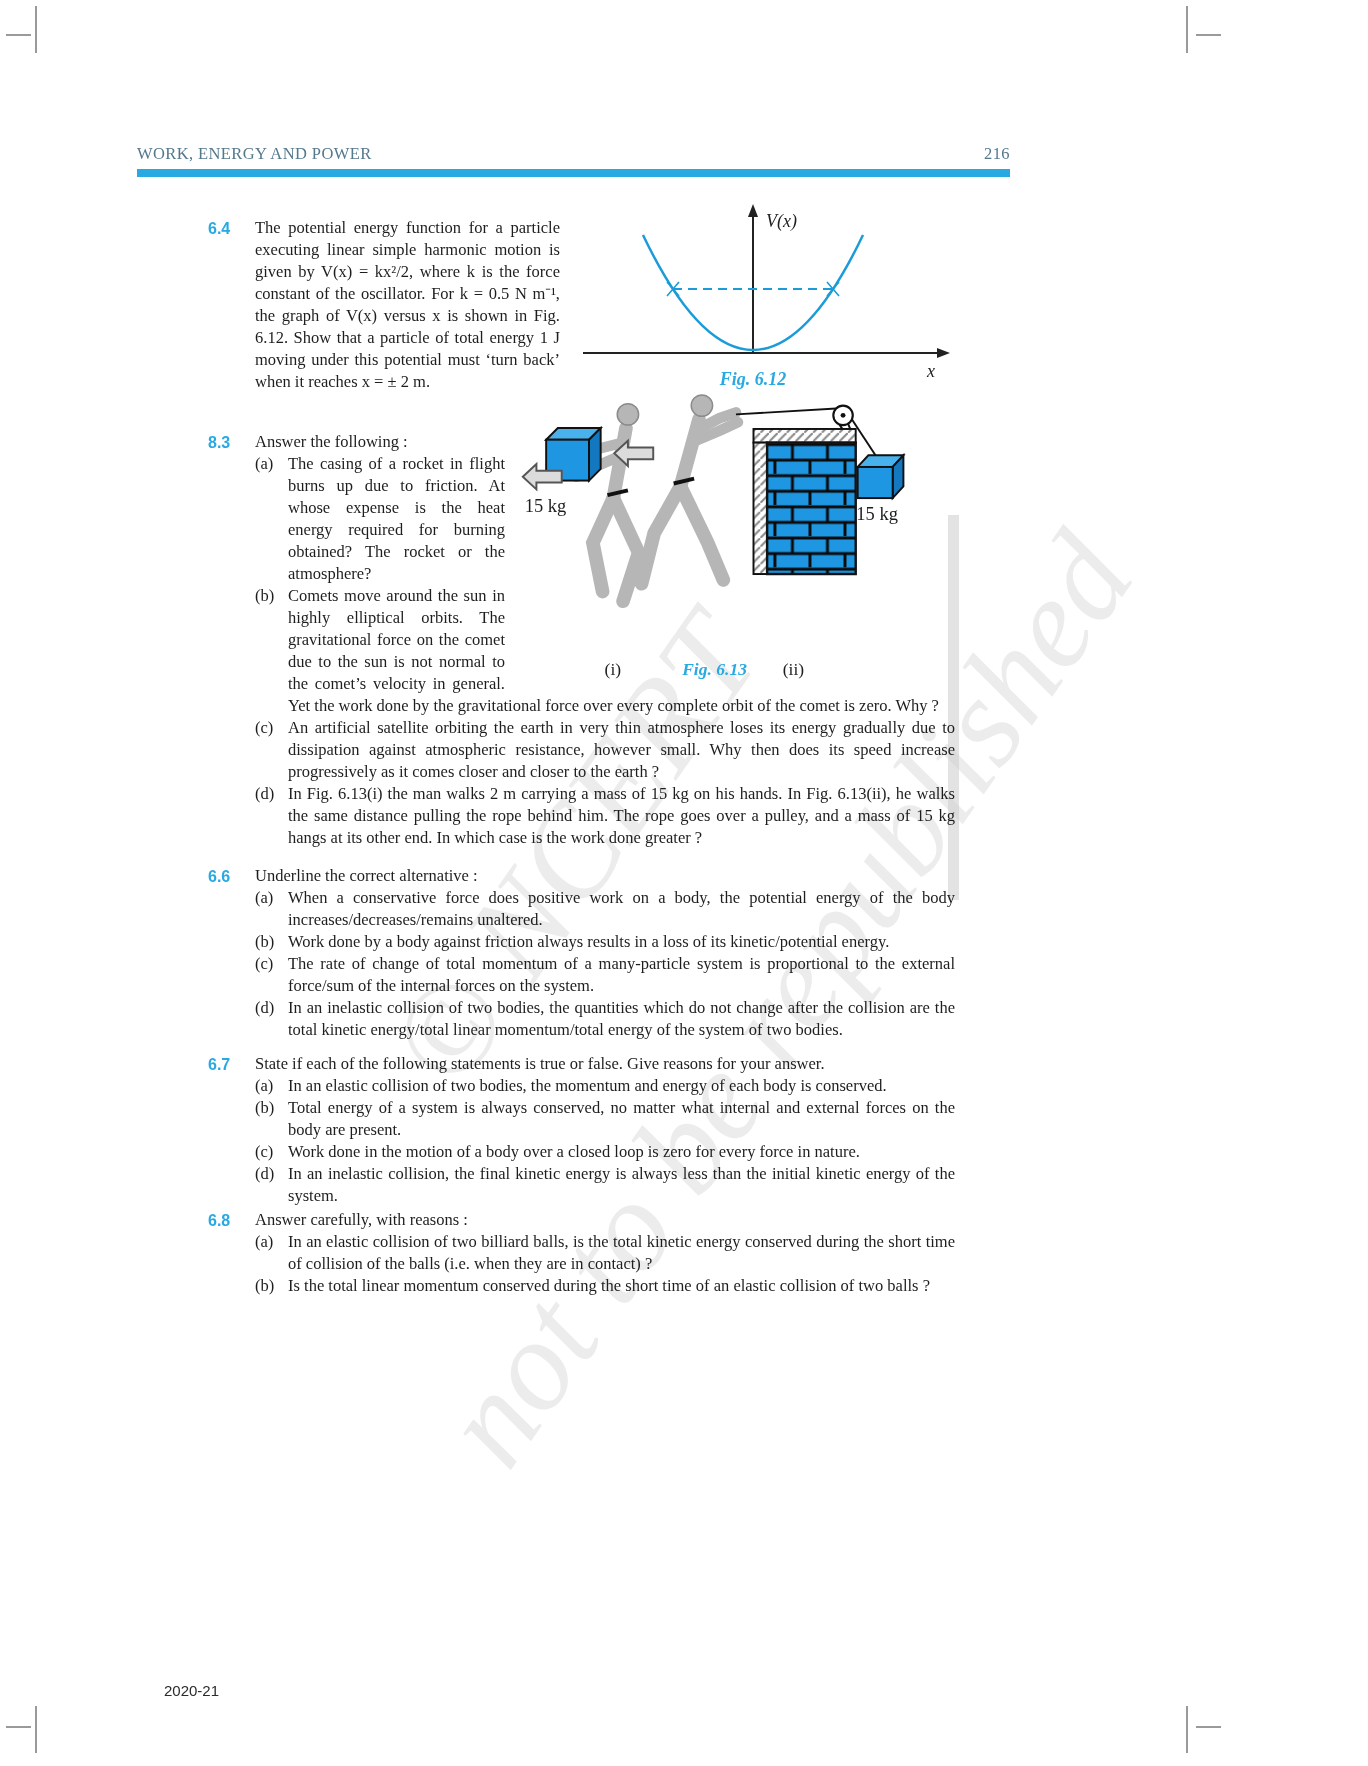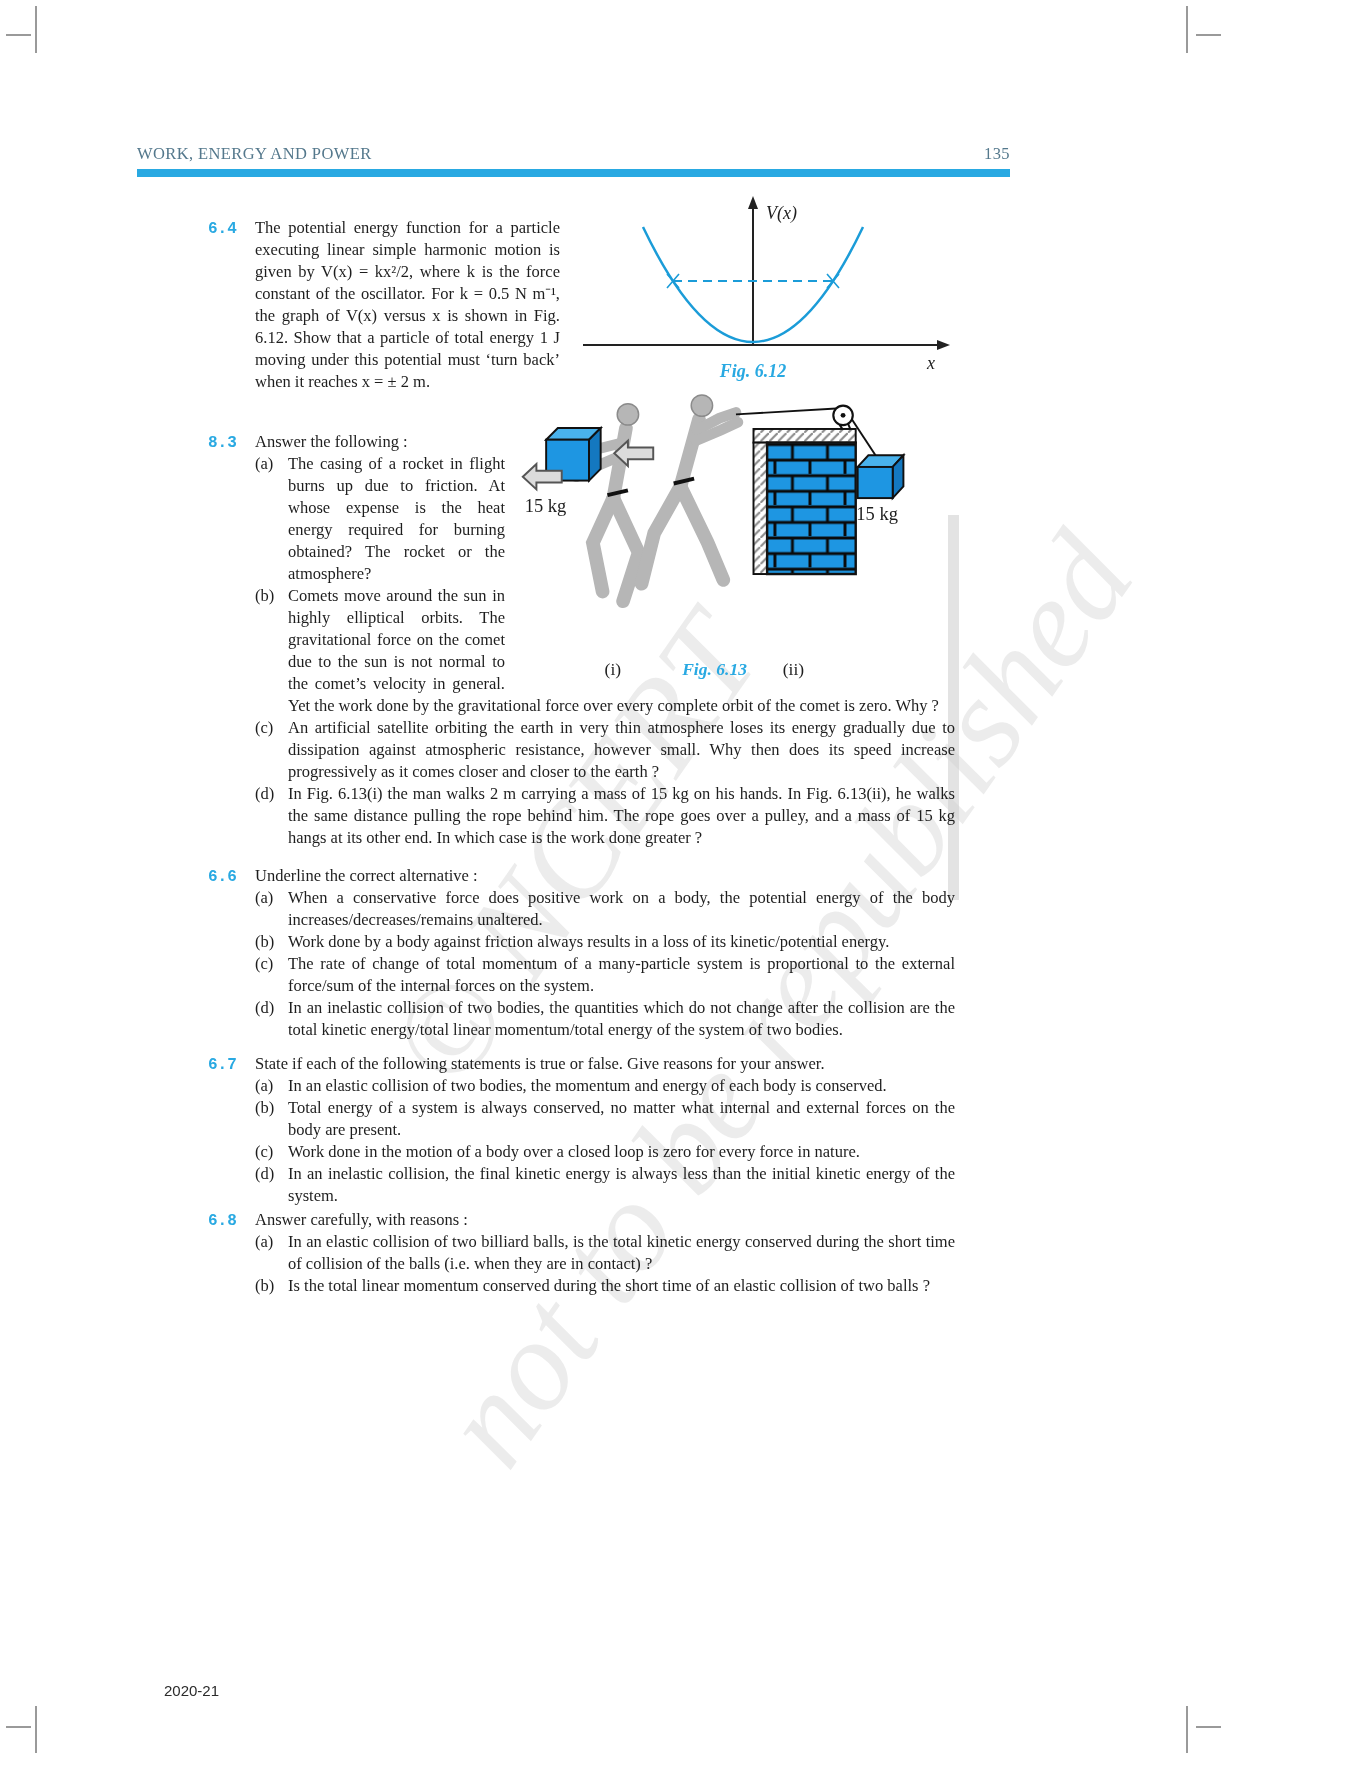--- a/index.html
+++ b/index.html
@@ -17,29 +17,29 @@
   .wm-bar{position:absolute;left:948px;top:515px;width:11px;height:385px;
           background:#d0d0d0;opacity:0.6;z-index:1;}
   
   .content{position:absolute;left:137px;top:144px;width:873px;z-index:2;}
   .header-row{display:flex;justify-content:space-between;align-items:baseline;
               font-size:16.5px;color:#54788c;letter-spacing:0.4px;}
   .rule{height:8px;background:#29a9e2;margin-top:5px;}
   
   .problems{margin-left:71px;margin-right:55px;}
   .problem{display:flex;margin-top:12px;font-size:16.5px;line-height:22px;}
-  .problem .num{width:47px;flex:none;color:#29a9e2;font-family:Liberation Mono, monospace;
+  .problem .num{width:47px;flex:none;color:#29a9e2;font-family:Liberation Sans, sans-serif;
                 font-weight:bold;font-size:16px;padding-top:1px;}
   .problem .pbody{flex:1;min-width:0;}
   .heading{text-align:left;}
   .part{position:relative;padding-left:33px;text-align:justify;}
   .plabel{position:absolute;left:0;top:0;}
   
   #p64{margin-top:40px;}
-  .p64cols{display:flex;align-items:flex-start;}
+  .p64cols{display:flex;align-items:flex-end;}
   .p64text{width:305px;flex:none;text-align:justify;}
   .p64fig{margin-left:15px;margin-top:-24px;}
   
   #p65{margin-top:38px;}
   .figfloat{float:right;width:440px;height:300px;margin:-42px 0 0 10px;}
   #p66{margin-top:16px;}
   #p67{margin-top:12px;}
   #p68{margin-top:2px;}
   
   svg{display:block;}
@@ -69,21 +69,21 @@
   <div class="watermark">
     <div>© NCERT</div>
     <div>not to be republished</div>
   </div>
   <div class="wm-bar"></div>
 
   <div class="content">
 
     <div class="header-row">
       <span>WORK, ENERGY AND POWER</span>
-      <span>135</span>
+      <span>216</span>
     </div>
     <div class="rule"></div>
 
     <div class="problems">
 
       <div class="problem" id="p64">
         <div class="num">6.4</div>
         <div class="pbody">
           <div class="p64cols">
             <div class="p64text">The potential energy function for a particle executing linear simple harmonic motion is given by V(x) = kx²/2, where k is the force constant of the oscillator. For k = 0.5 N m⁻¹, the graph of V(x) versus x is shown in Fig. 6.12. Show that a particle of total energy 1 J moving under this potential must ‘turn back’ when it reaches x = ± 2 m.</div>

